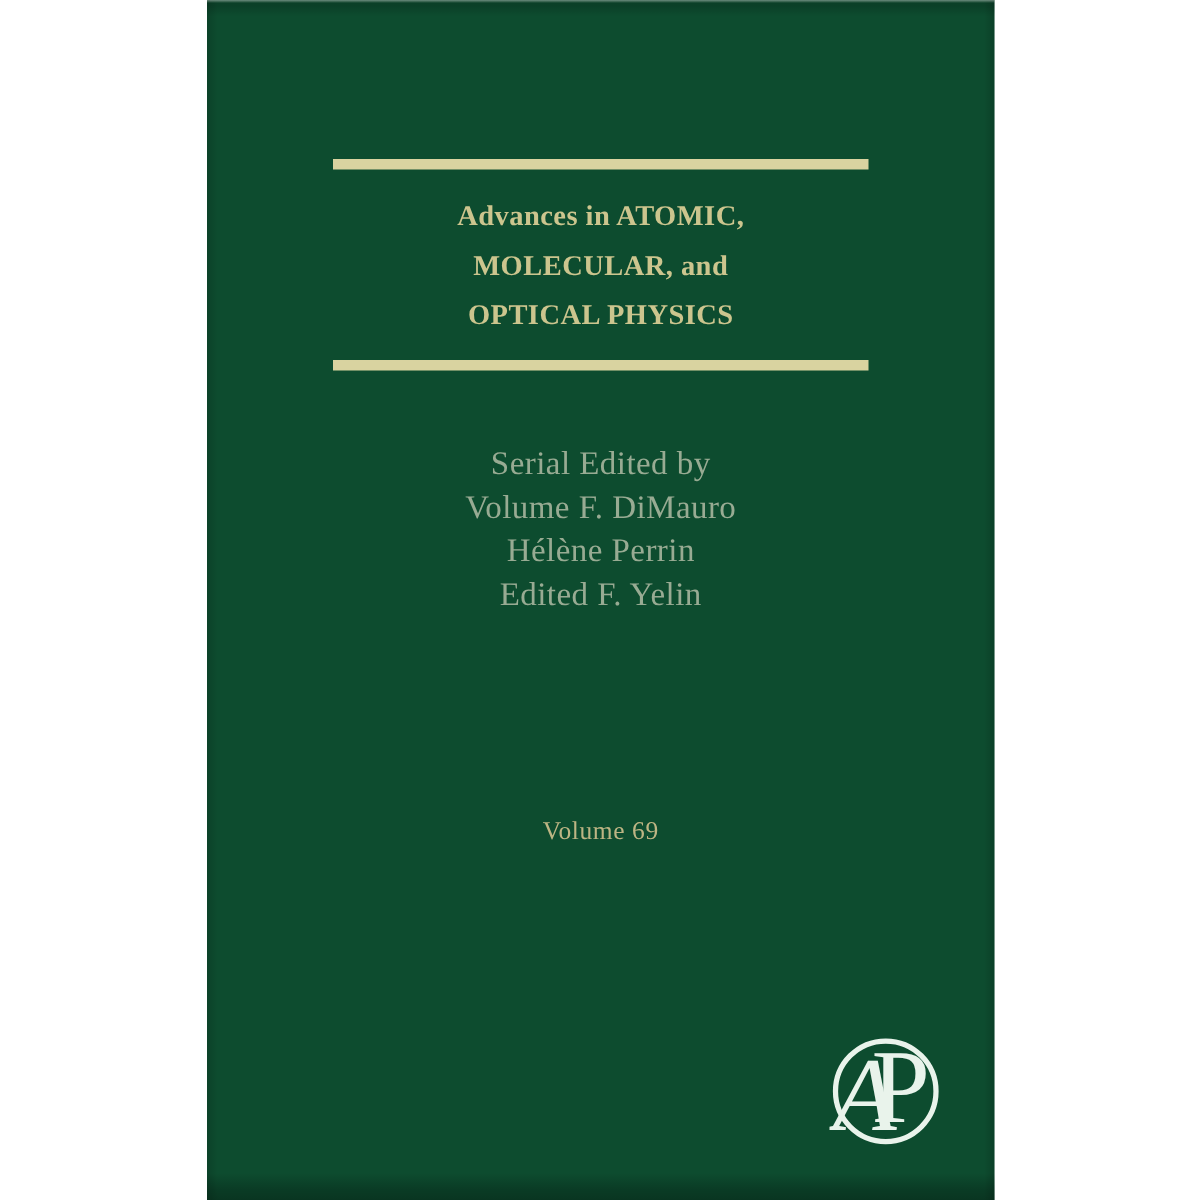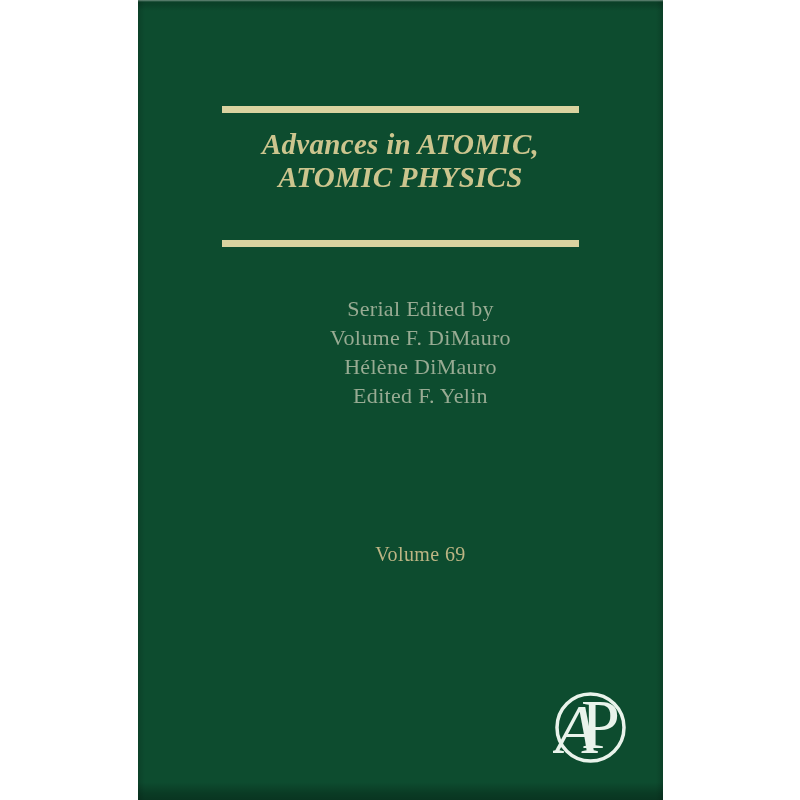--- a/index.html
+++ b/index.html
@@ -47,51 +47,48 @@
   .rule-top    { top: 106px; }
   .rule-bottom { top: 240px; }
 
   .title {
     position: absolute;
     top: 128px;
     left: 0;
     width: 100%;
     text-align: center;
     color: var(--title-gold, #ccc58e);
-    font-size: 29px;
+    font-size: 19px;
     font-weight: bold;
     line-height: 33px;
     letter-spacing: 0.3px;
-    font-style: italic;
   }
 
   .editors {
     position: absolute;
     top: 294px;
     left: 0;
     width: 100%;
     text-align: center;
     color: var(--editor-sage, #98ab93);
     font-size: 22px;
     line-height: 29px;
     letter-spacing: 0.3px;
-    padding-left: 20px;
   }
 
   .volume {
     position: absolute;
     top: 542px;
     left: 0;
     width: 100%;
     text-align: center;
     color: var(--volume-gold, #bdb584);
-    font-size: 20px;
+    font-size: 17px;
     line-height: 24px;
     letter-spacing: 0.4px;
-    padding-left: 20px;
   }
 
   .logo {
     position: absolute;
     left: 415px;
     top: 690px;
     width: 75px;
     height: 75px;
   }
 
@@ -114,29 +111,30 @@
 <body>
 
 <div class="page">
 
   <div class="cover">
 
     <div class="rule rule-top"></div>
 
     <div class="title">
       <div>Advances in ATOMIC,</div>
-      <div>ATOMIC PHYSICS</div>
+      <div>MOLECULAR, and</div>
+      <div>OPTICAL PHYSICS</div>
     </div>
 
     <div class="rule rule-bottom"></div>
 
     <div class="editors">
       <div>Serial Edited by</div>
       <div>Volume F. DiMauro</div>
-      <div>Hélène DiMauro</div>
+      <div>Hélène Perrin</div>
       <div>Edited F. Yelin</div>
     </div>
 
     <div class="volume">Volume 69</div>
 
     <div class="logo">
       <svg viewBox="0 0 75 75" width="75" height="75">
         <circle class="logo-ring" cx="37.5" cy="37.5" r="33.5"></circle>
         <text class="logo-a" x="2" y="63">A</text>
         <text class="logo-p" x="28" y="58">P</text>

